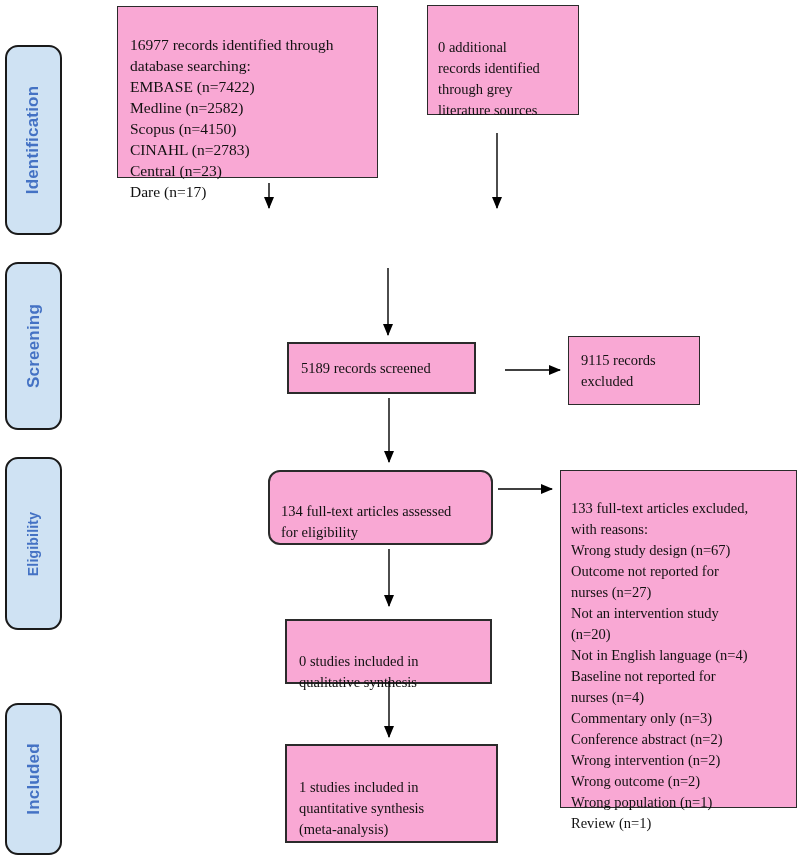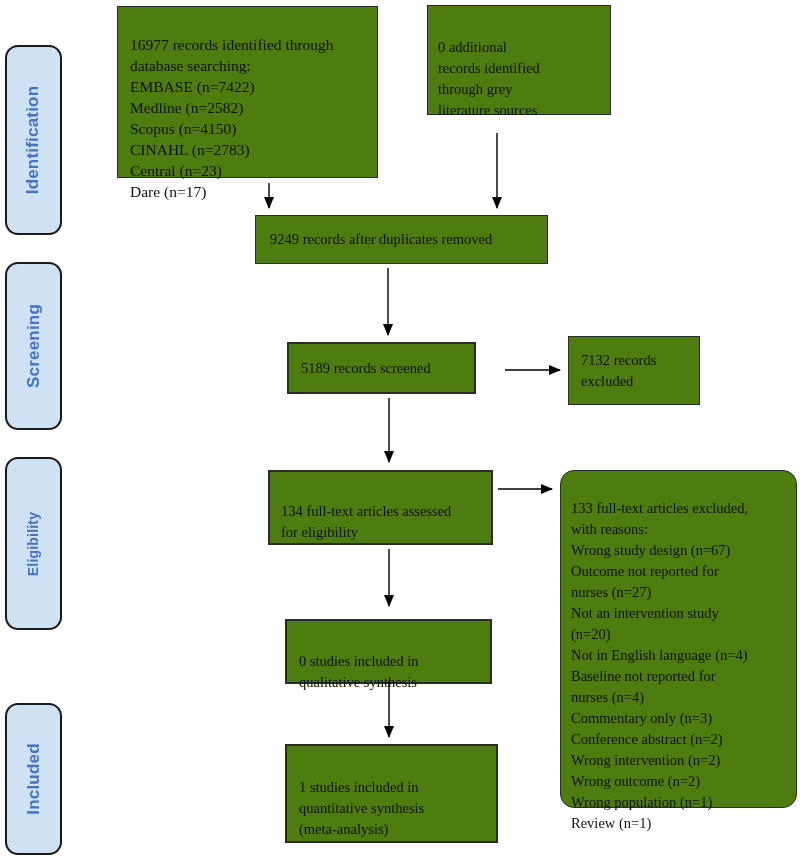--- a/index.html
+++ b/index.html
@@ -42,38 +42,38 @@
   .stage.s1 { top: 45px;  height: 190px; }
   .stage.s2 { top: 262px; height: 168px; }
   .stage.s3 { top: 457px; height: 173px; }
   .stage.s3 .stage-label { font-size: 14px; }
   .stage.s4 { top: 703px; height: 152px; }
 
   
   .box {
     position: absolute;
     box-sizing: border-box;
-    background: #4d7c0f;
+    background: #f9a8d4;
     border: 1px solid #2b2b2b;
     font-size: 14.5px;
     line-height: 21px;
     white-space: pre-line;
     text-align: left;
   }
   .box.centered {
     display: flex;
     align-items: center;
   }
   .box.a { left: 117px; top: 6px;   width: 261px; height: 172px; padding: 6px 12px; font-size: 15.5px; line-height: 21px; }
-  .box.b { left: 427px; top: 5px;   width: 184px; height: 110px; padding: 10px 10px; }
+  .box.b { left: 427px; top: 5px;   width: 152px; height: 110px; padding: 10px 10px; }
   .box.c { left: 255px; top: 215px; width: 293px; height: 49px;  padding: 0 14px; }
   .box.d { left: 287px; top: 342px; width: 189px; height: 52px;  padding: 0 12px; border-width: 2px; }
   .box.e { left: 568px; top: 336px; width: 132px; height: 69px;  padding: 0 12px; }
-  .box.f { left: 268px; top: 470px; width: 225px; height: 75px;  padding: 8px 12px 8px 11px; border-width: 2px; }
-  .box.g { left: 560px; top: 470px; width: 237px; height: 338px; padding: 6px 8px 6px 10px; border-radius: 14px; }
+  .box.f { left: 268px; top: 470px; width: 225px; height: 75px;  padding: 8px 12px 8px 11px; border-width: 2px; border-radius: 12px; }
+  .box.g { left: 560px; top: 470px; width: 237px; height: 338px; padding: 6px 8px 6px 10px; }
   .box.h { left: 285px; top: 613px; width: 207px; height: 65px;  padding: 9px 12px; border-width: 2px; margin-top: 6px; }
   .box.i { left: 285px; top: 744px; width: 213px; height: 99px;  padding: 10px 12px; border-width: 2px; }
 
   
   .arrows {
     position: absolute;
     left: 0;
     top: 0;
     pointer-events: none;
   }
@@ -109,28 +109,25 @@
 CINAHL (n=2783)
 Central (n=23)
 Dare (n=17)</span>
   </div>
   <div class="box b">
     <span>0 additional
 records identified
 through grey
 literature sources</span>
   </div>
-  <div class="box c centered">
-    <span>9249 records after duplicates removed</span>
-  </div>
   <div class="box d centered">
     <span>5189 records screened</span>
   </div>
   <div class="box e centered">
-    <span>7132 records
+    <span>9115 records
 excluded</span>
   </div>
   <div class="box f">
     <span>134 full-text articles assessed
 for eligibility</span>
   </div>
   <div class="box g">
     <span>133 full-text articles excluded,
 with reasons:
 Wrong study design (n=67)

